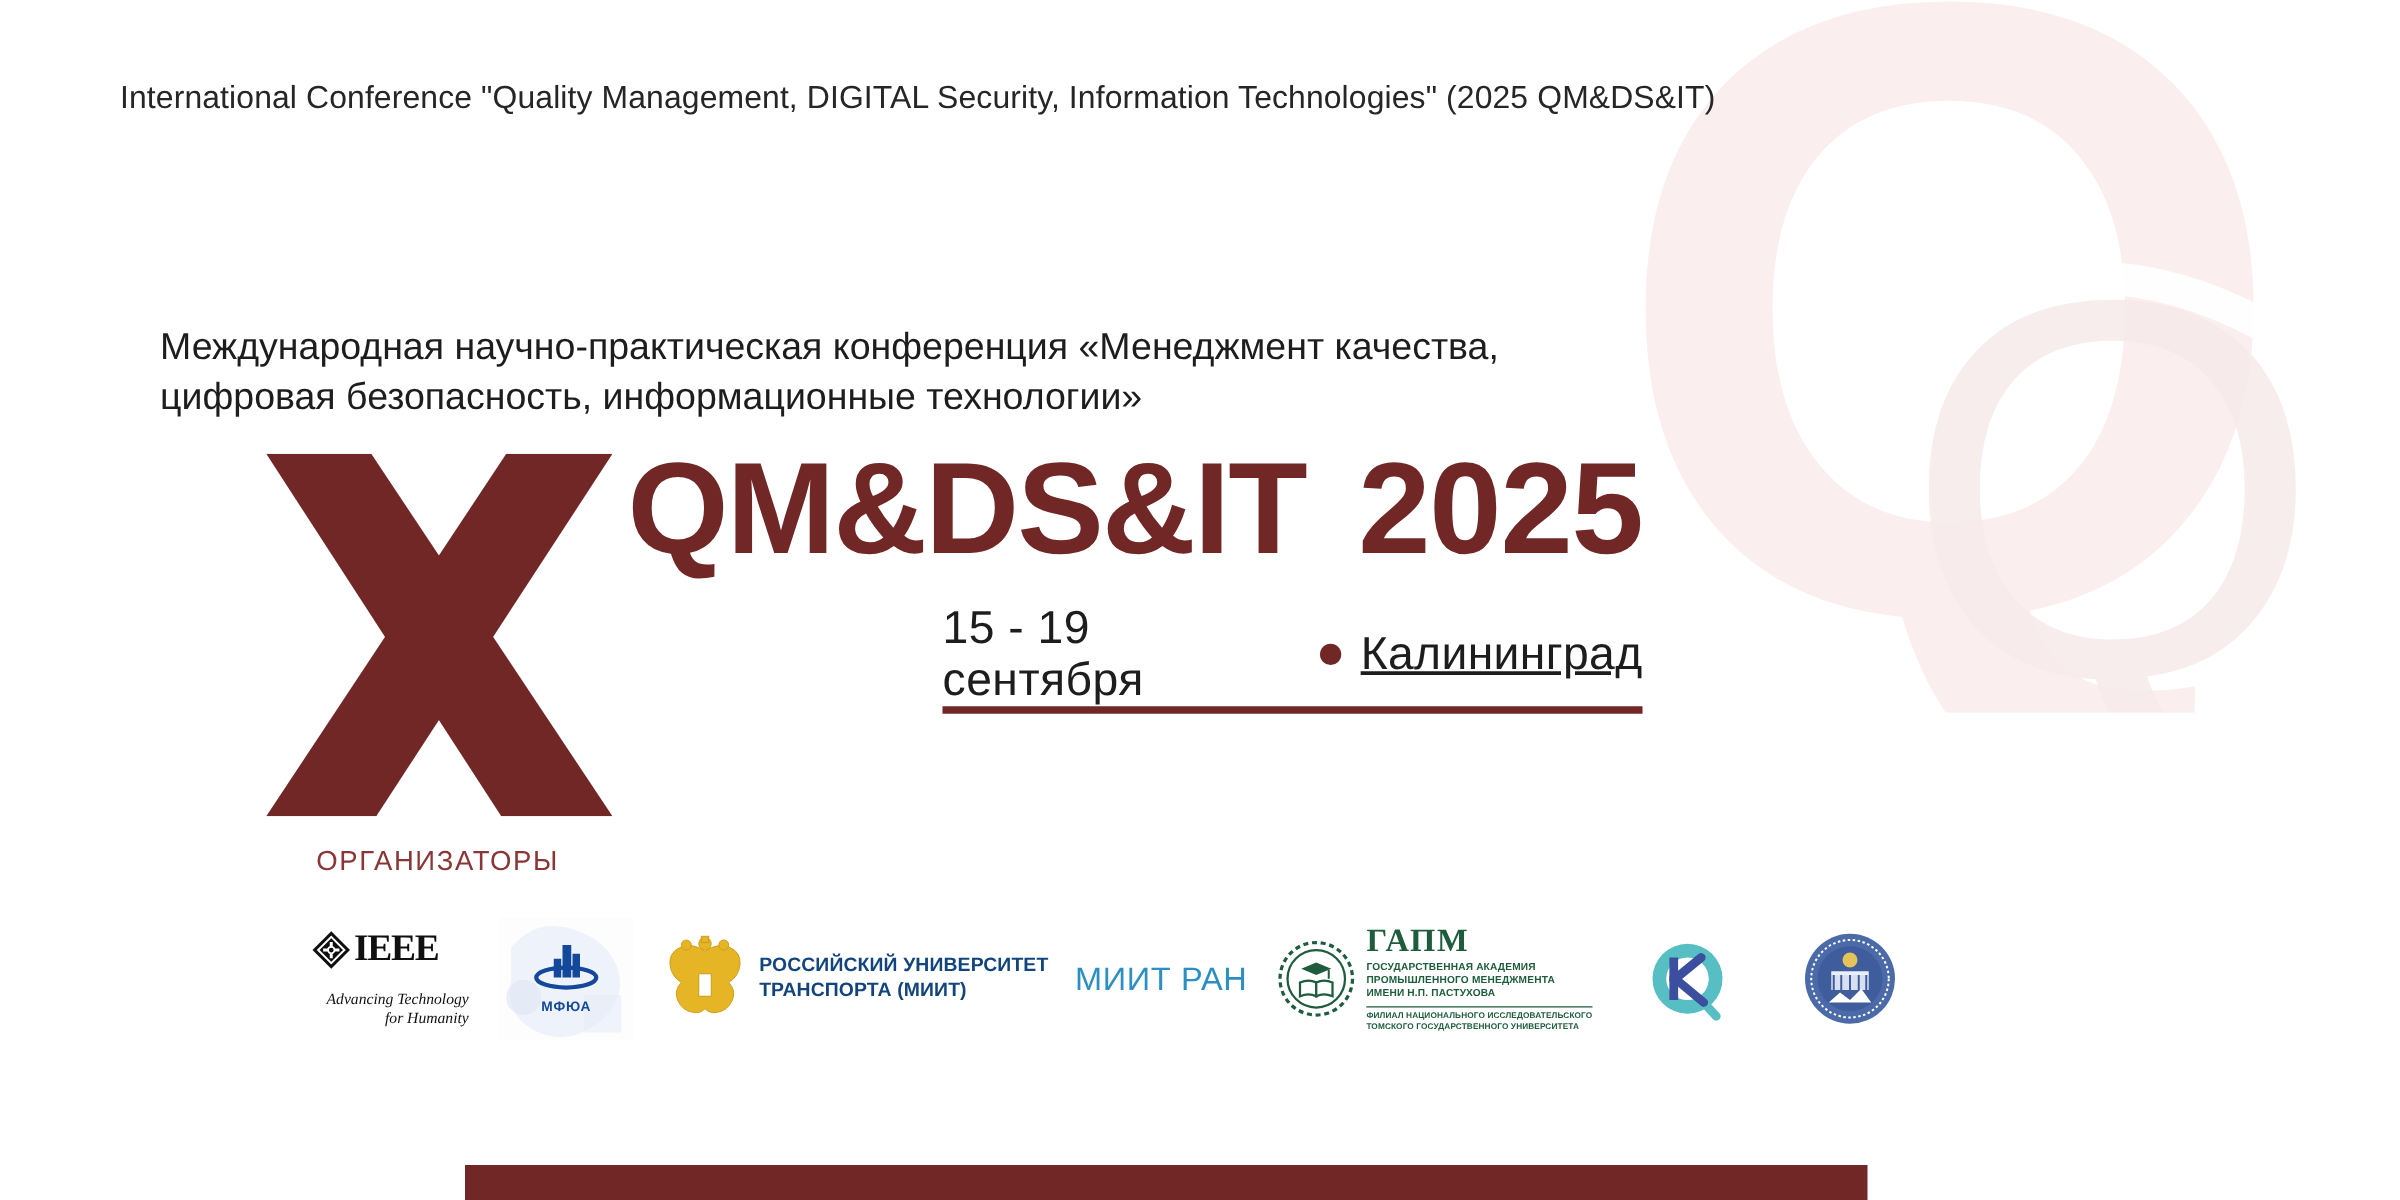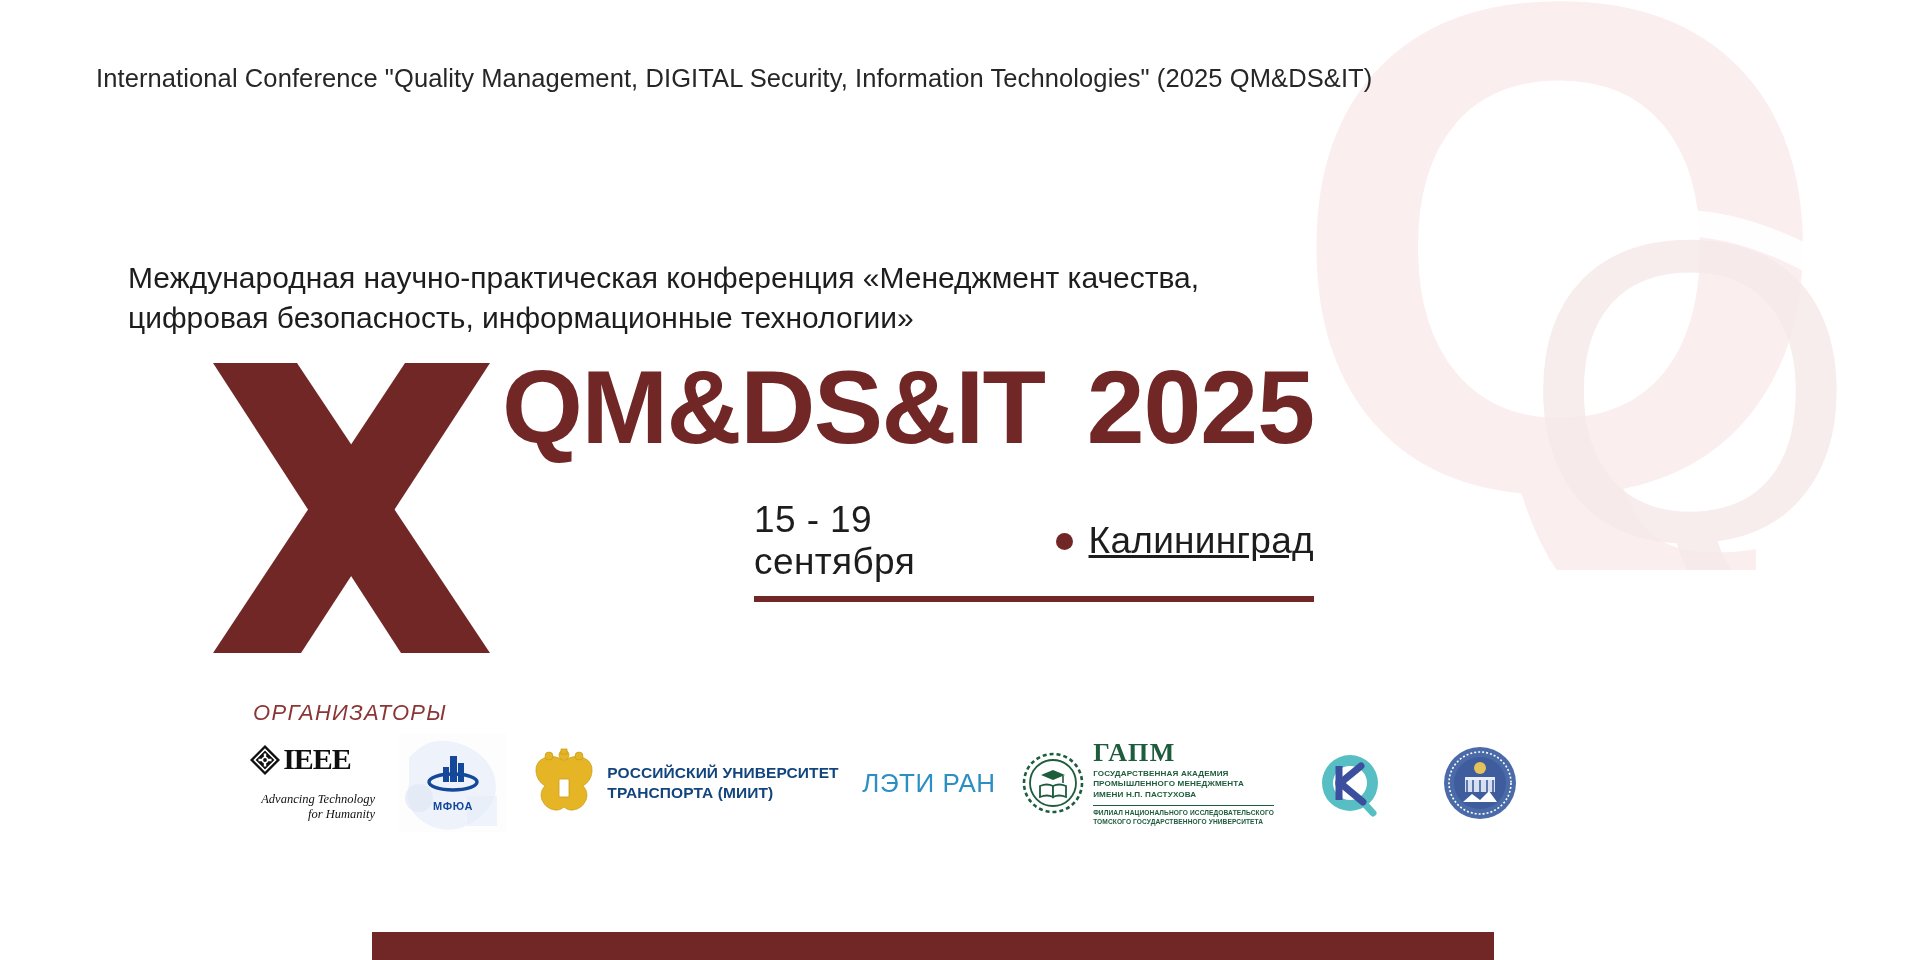--- a/index.html
+++ b/index.html
@@ -69,21 +69,20 @@
     height: 290px;
     flex: none;
     margin-top: 8px;
   }
   .roman-x svg { display: block; width: 100%; height: 100%; }
 
   .lockup-right {
     margin-left: 12px;
     display: flex;
     flex-direction: column;
-    gap: 18px;
   }
   .wordmark {
     display: flex;
     align-items: baseline;
     white-space: nowrap;
   }
   .wordmark .acronym {
     font-size: 104px;
     font-weight: bold;
     color: #722727;
@@ -97,21 +96,21 @@
     letter-spacing: -1px;
     line-height: 1;
     margin-left: 42px;
   }
 
   .datebar {
     margin-top: 22px;
     margin-left: 252px;
     width: 560px;
     border-bottom: 6px solid #722727;
-    padding-bottom: 13px;
+    padding-bottom: 0;
     display: flex;
     align-items: center;
     justify-content: flex-start;
   }
   .datebar .dates {
     font-size: 37px;
     color: #1d1d1d;
     letter-spacing: 0.4px;
   }
   .datebar .sep-dot {
@@ -126,26 +125,25 @@
     font-size: 37px;
     color: #1d1d1d;
     letter-spacing: 0.3px;
     text-decoration: underline;
   }
 
   
   .organisers-label {
     position: absolute;
     left: 253px;
-    top: 700px;
+    top: 676px;
     font-size: 22px;
     letter-spacing: 1.3px;
     color: #8a3636;
     z-index: 3;
-    font-style: italic;
   }
   .logo-row {
     position: absolute;
     left: 225px;
     top: 728px;
     width: 1500px;
     height: 110px;
     display: flex;
     align-items: center;
     gap: 0;
@@ -407,21 +405,21 @@
         <path d="M26 32 h10 v18 h-10z" fill="#ffffff" stroke="#c99a16" stroke-width="0.8"></path>
       </svg>
     </span>
     <div class="miit-text">
       <div>РОССИЙСКИЙ УНИВЕРСИТЕТ</div>
       <div>ТРАНСПОРТА (МИИТ)</div>
     </div>
   </div>
 
   <div class="logo-slot ikti">
-    <span class="ikti-word">ЛЭТИ РАН</span>
+    <span class="ikti-word">МИИТ РАН</span>
   </div>
 
   <div class="logo-slot gapm">
     <span class="gapm-seal">
       <svg viewBox="0 0 62 62" xmlns="http://www.w3.org/2000/svg">
         <circle cx="31" cy="31" r="29" fill="none" stroke="#1d5c3c" stroke-width="2.6" stroke-dasharray="4 3"></circle>
         <circle cx="31" cy="31" r="23" fill="none" stroke="#1d5c3c" stroke-width="1.8"></circle>
         <path d="M31 18 l12 5 l-12 5 l-12 -5z" fill="#1d5c3c"></path>
         <path d="M41 24 v7" stroke="#1d5c3c" stroke-width="1.6"></path>
         <path d="M18 34 q7 -3 13 0 v11 q-6 -3 -13 0z" fill="#ffffff" stroke="#1d5c3c" stroke-width="1.8"></path>

